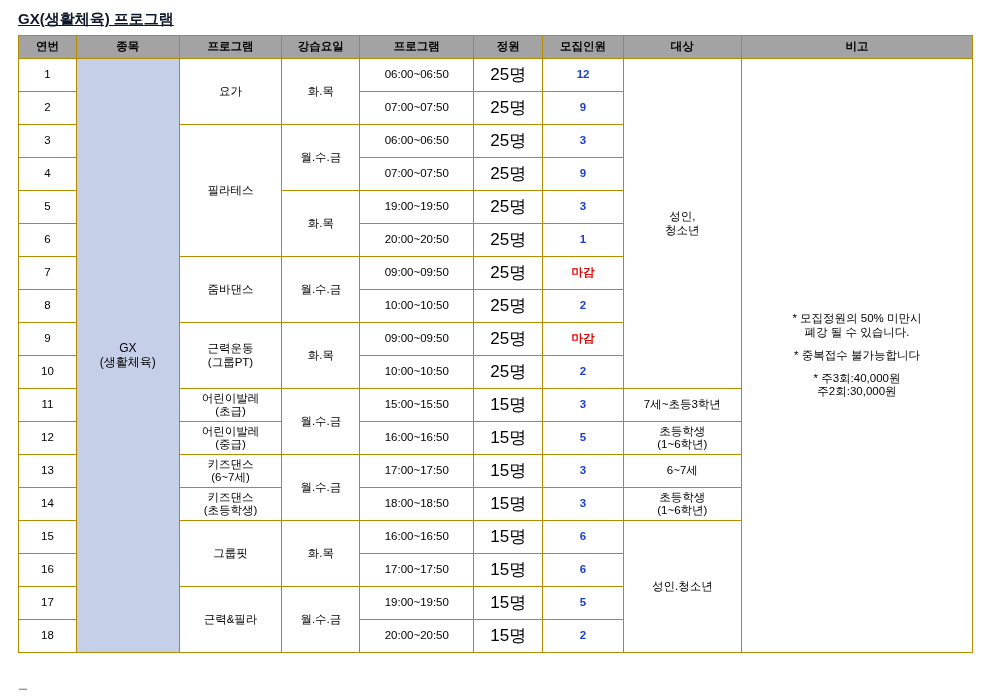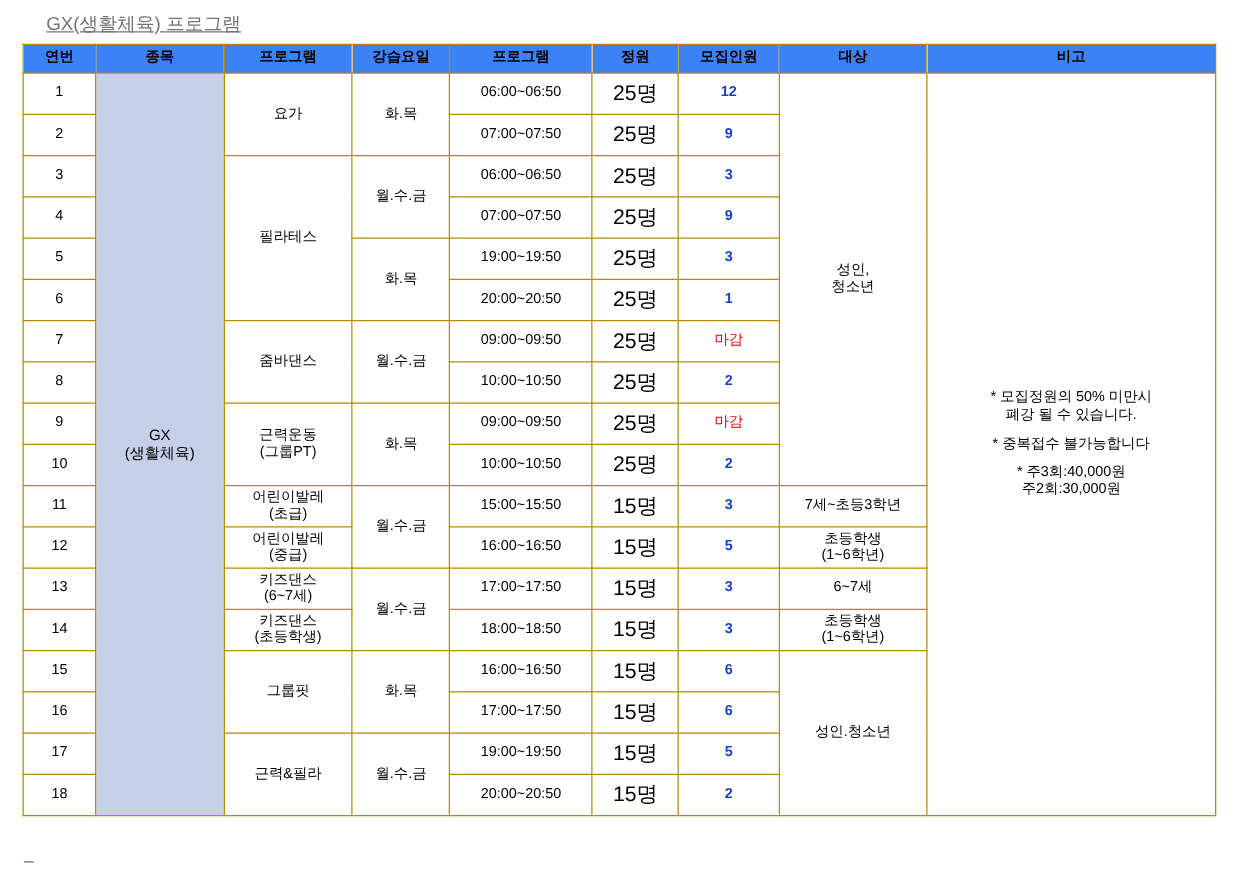--- a/index.html
+++ b/index.html
@@ -16,46 +16,45 @@
   }
   #page {
     position: relative;
     width: 994px;
     height: 696px;
     box-sizing: border-box;
     padding: 6px 0 0 0;
   }
   #title {
     font-size: 15px;
-    font-weight: normal;
-    color: #737373;
+    font-weight: bold;
+    color: #0f172a;
     text-decoration: underline;
     padding: 4px 0 6px 18px;
     letter-spacing: 0px;
     white-space: nowrap;
-    margin-left: 19px;
   }
   table.sheet {
     border-collapse: collapse;
     table-layout: fixed;
     margin-left: 18px;
     width: 955px;
     font-size: 11.5px;
   }
   table.sheet td, table.sheet th {
     border: 1px solid #b58b00;
     padding: 0 2px;
     text-align: center;
     vertical-align: middle;
     line-height: 1.15;
     overflow: hidden;
     white-space: nowrap;
   }
   thead th {
-    background: #3b82f6;
+    background: #a3a3a3;
     font-weight: bold;
     height: 22px;
     font-size: 11.5px;
     color: #000;
   }
   td.idx { height: 32px; }
   td.subject {
     background: #c5cfe8;
     font-weight: normal;
     font-size: 12px;
@@ -65,21 +64,21 @@
   td.days { font-size: 11.5px; }
   td.time { font-size: 11.5px; }
   td.cap  { font-size: 17px; }
   td.enroll {
     font-size: 11.5px;
     color: #1a3fcf;
     font-weight: bold;
   }
   td.enroll.closed {
     color: #e00000;
-    font-weight: normal;
+    font-weight: bold;
   }
   td.target { font-size: 11.5px; }
   td.note {
     text-align: left;
     vertical-align: middle;
     font-size: 11.5px;
     padding-left: 18px;
     line-height: 1.9;
     white-space: normal;
   }

